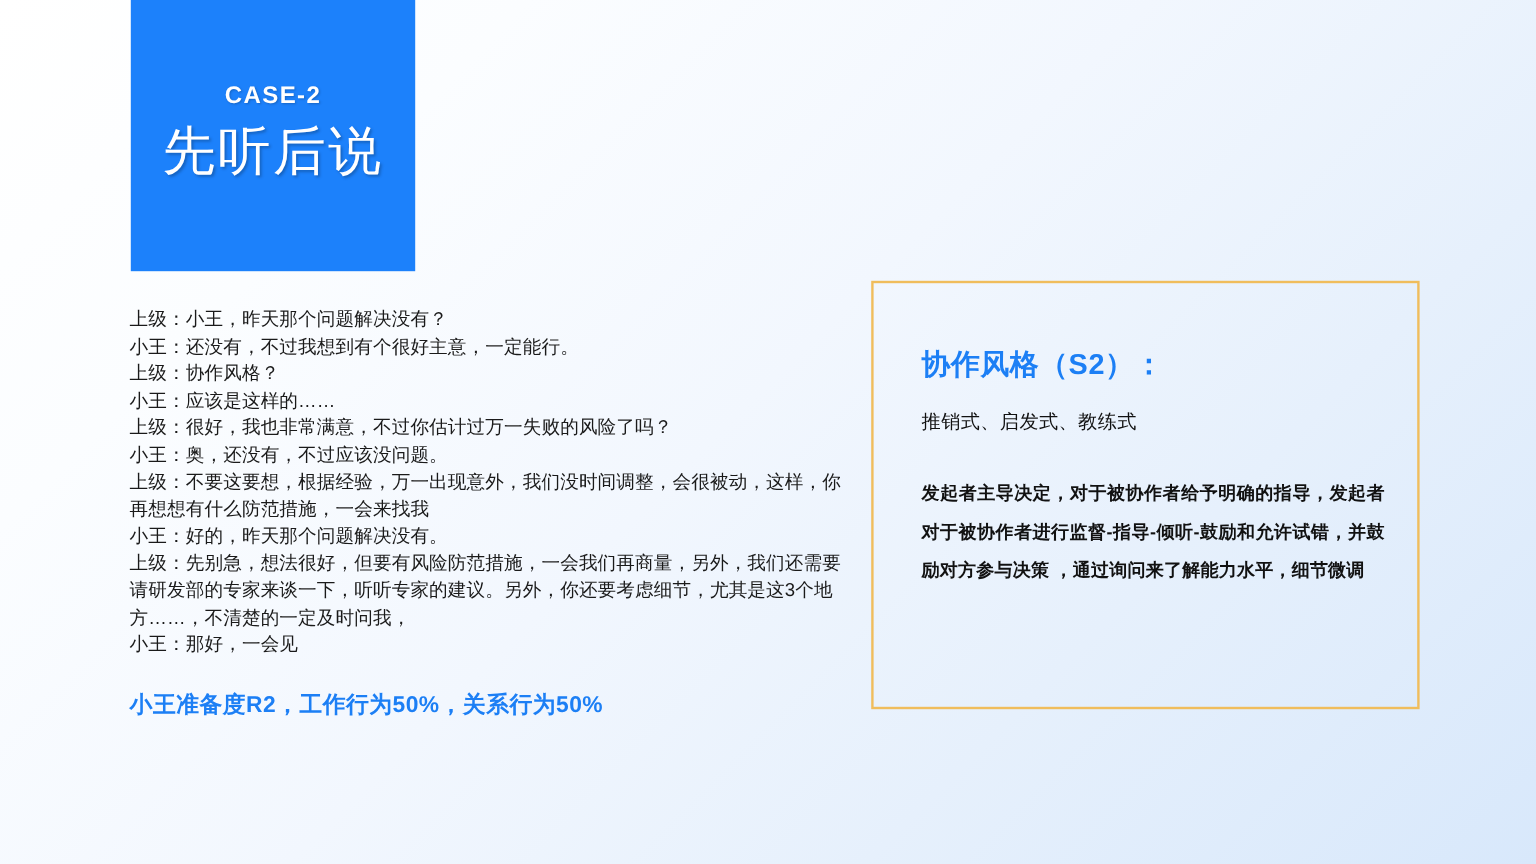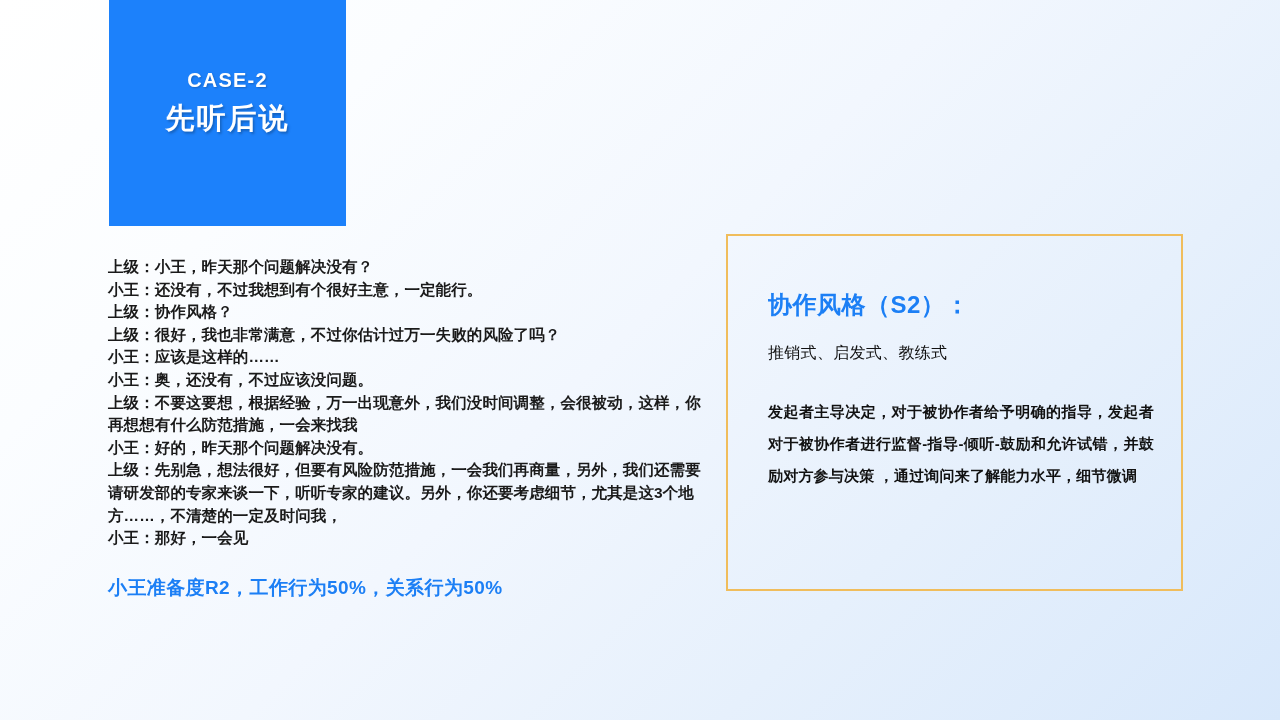--- a/index.html
+++ b/index.html
@@ -44,38 +44,38 @@
     color: #ffffff;
     font-size: 20px;
     font-weight: bold;
     letter-spacing: 1.2px;
     line-height: 1;
     text-shadow: 1px 1px 2px rgba(0,0,0,0.22);
   }
   .title-main {
     margin-top: 13px;
     color: #ffffff;
-    font-size: 29px;
-    font-weight: bold;
+    font-size: 44px;
+    font-weight: normal;
     letter-spacing: 2px;
     line-height: 1.1;
     text-shadow: 1.5px 1.5px 2.5px rgba(0,0,0,0.25);
   }
 
   
   .dialogue {
     position: absolute;
     left: 108px;
     top: 256px;
     width: 600px;
   }
   .dialogue-line {
     color: #1a1a1a;
     font-size: 15.5px;
-    font-weight: bold;
+    font-weight: normal;
     line-height: 22.6px;
     white-space: nowrap;
     letter-spacing: 0.1px;
   }
   .dialogue-line.wrap {
     white-space: normal;
   }
 
   .summary-line {
     position: absolute;
@@ -143,22 +143,22 @@
 
   <div class="title-block">
     <div class="title-eyebrow">CASE-2</div>
     <div class="title-main">先听后说</div>
   </div>
 
   <div class="dialogue">
     <div class="dialogue-line">上级：小王，昨天那个问题解决没有？</div>
     <div class="dialogue-line">小王：还没有，不过我想到有个很好主意，一定能行。</div>
     <div class="dialogue-line">上级：协作风格？</div>
+    <div class="dialogue-line">小王：应该是这样的……</div>
     <div class="dialogue-line">上级：很好，我也非常满意，不过你估计过万一失败的风险了吗？</div>
-    <div class="dialogue-line">小王：应该是这样的……</div>
     <div class="dialogue-line">小王：奥，还没有，不过应该没问题。</div>
     <div class="dialogue-line wrap">上级：不要这要想，根据经验，万一出现意外，我们没时间调整，会很被动，这样，你再想想有什么防范措施，一会来找我</div>
     <div class="dialogue-line">小王：好的，昨天那个问题解决没有。</div>
     <div class="dialogue-line wrap">上级：先别急，想法很好，但要有风险防范措施，一会我们再商量，另外，我们还需要请研发部的专家来谈一下，听听专家的建议。另外，你还要考虑细节，尤其是这3个地方……，不清楚的一定及时问我，</div>
     <div class="dialogue-line">小王：那好，一会见</div>
   </div>
 
   <div class="summary-line">小王准备度R2，工作行为50%，关系行为50%</div>
 
   <div class="panel"></div>

